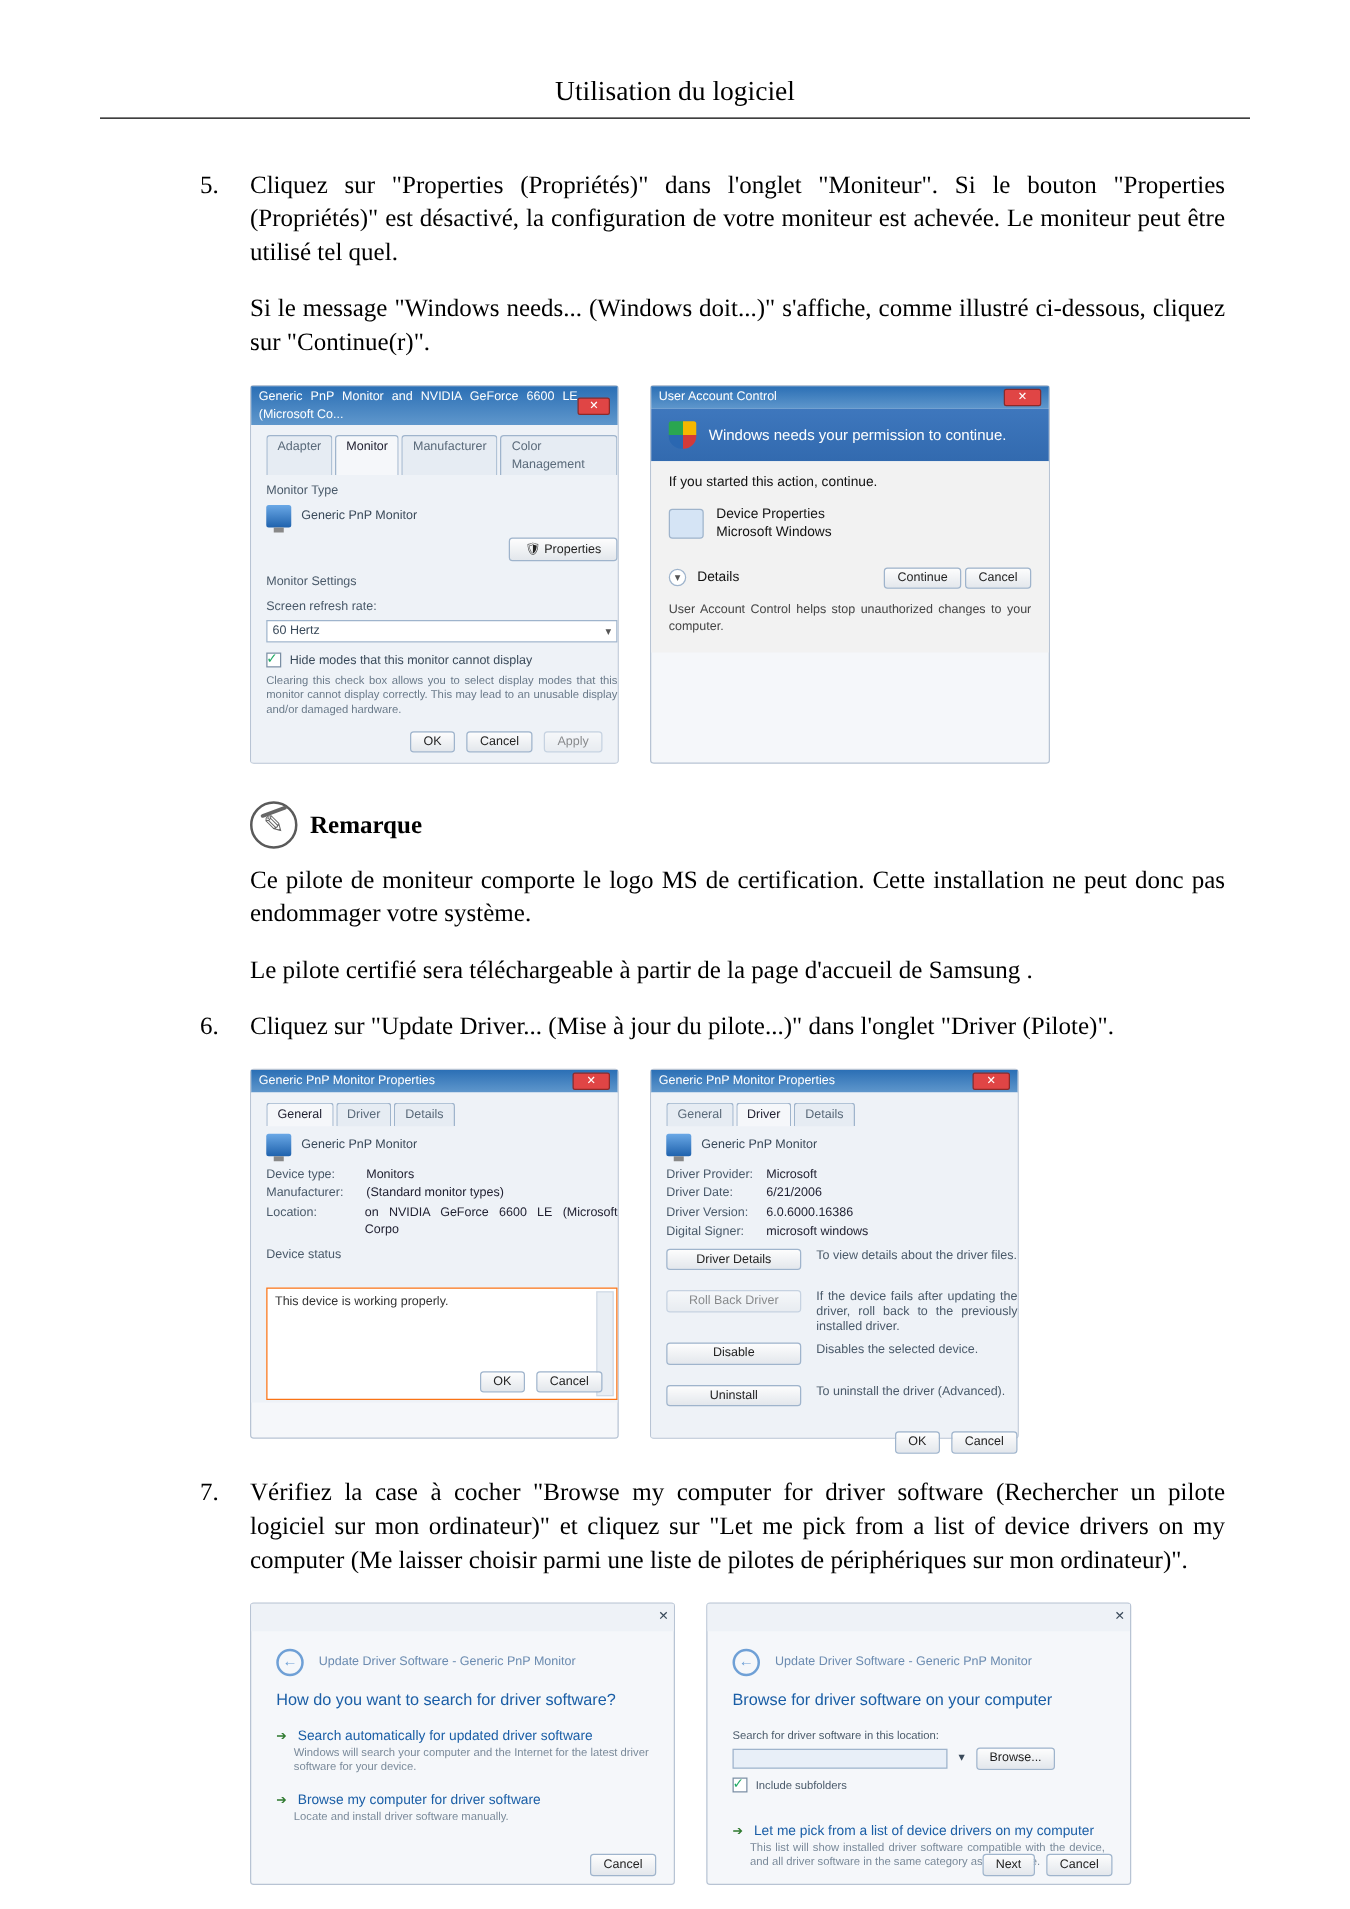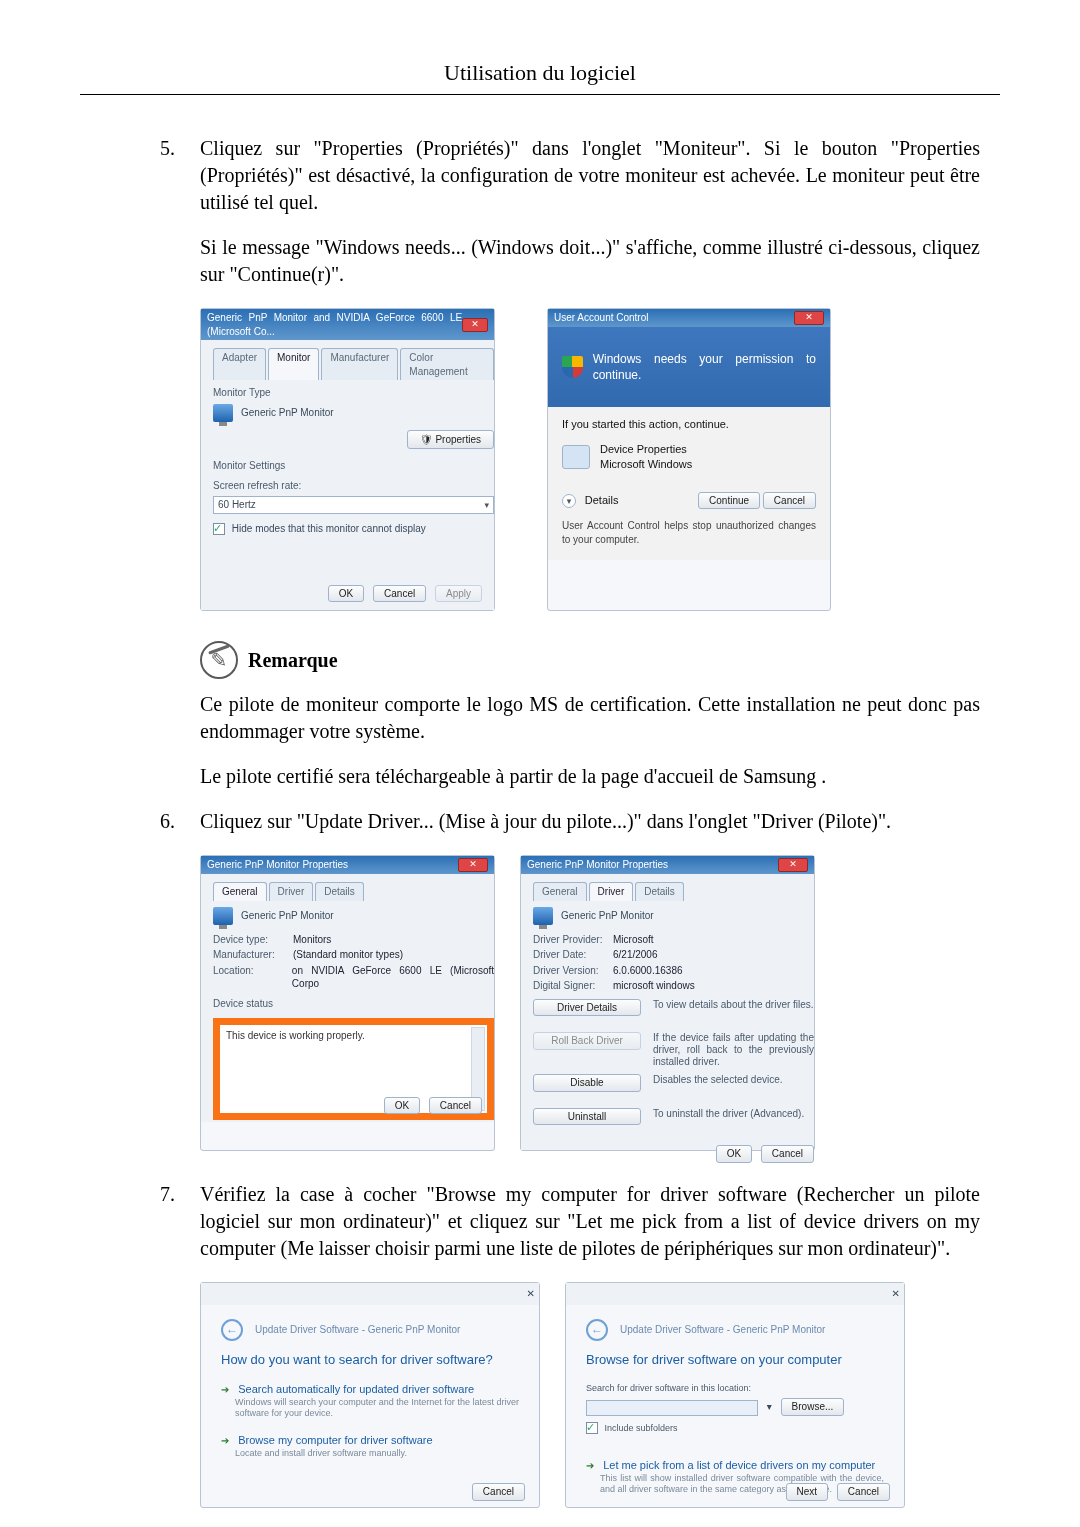--- a/index.html
+++ b/index.html
@@ -162,27 +162,26 @@
   }
   .fine {
     color:#6a7a8a;
     font-size:9px;
     line-height:1.25;
     margin-top:4px;
   }
 
   
   .uac {
-    width: 284px;
-    margin-left: 27px;
+    width: 320px;
   }
   .uac .uac-head {
     background: linear-gradient(#3e77bd,#326aaf);
     color:#fff;
-    padding: 24px 14px;
+    padding: 10px 14px;
     display:flex;
     align-items:center;
     gap:10px;
     font-size:12px;
   }
   .uac .shield {
     width:22px; height:22px;
     background: conic-gradient(#f5b700 0 25%, #d33a3a 0 50%, #2a67b1 0 75%, #2aa650 0 100%);
     border-radius: 2px 2px 10px 10px;
   }
@@ -240,27 +239,27 @@
     top:5px; left:50%; transform:translateX(-50%) rotate(-20deg);
     border-radius:2px;
   }
   .note-title { font-weight:bold; font-size:20px; }
 
   
   .kv { display:flex; font-size:10px; margin:2px 0; }
   .kv .k { width: 80px; color:#4a5a6a; }
   .kv .v { color:#223; }
   .statusbox {
-    border:7px solid #f97316;
+    border:1px solid #f97316;
     background:#fff;
     height:80px;
     padding:4px 6px;
     font-size:10px;
     color:#333;
-    margin-top:8px;
+    margin-top:20px;
     position:relative;
   }
   .scroll-hint {
     position:absolute; right:2px; top:2px; bottom:2px;
     width:12px; background:#e9eef4;
     border:1px solid #cfd9e5;
   }
   .drvbtn-col .btn { width:86px; margin-bottom:10px; text-align:center; }
   .drvrow { display:flex; gap:12px; margin:6px 0; }
   .drvrow .desc { font-size:10px; color:#4a5a6a; flex:1; line-height:1.2; }
@@ -352,20 +351,21 @@
           <div class="group-label" style="margin-top:10px;">Monitor Settings</div>
           <div class="group-label">Screen refresh rate:</div>
           <div class="select">
             <span>60 Hertz</span>
             <span class="chev">▾</span>
           </div>
           <div style="margin-top:8px;">
             <span class="chk checked"></span>
             <span>Hide modes that this monitor cannot display</span>
           </div>
+          <div class="fine">Clearing this check box allows you to select display modes that this monitor cannot display correctly. This may lead to an unusable display and/or damaged hardware.</div>
           <div class="btn-row" style="position:absolute; bottom:8px; right:12px; left:12px;">
             <span class="btn small">OK</span>
             <span class="btn small">Cancel</span>
             <span class="btn small" style="opacity:.5;">Apply</span>
           </div>
         </div>
       </div>
 
       <div class="dlg uac">
         <div class="dlg-title">

